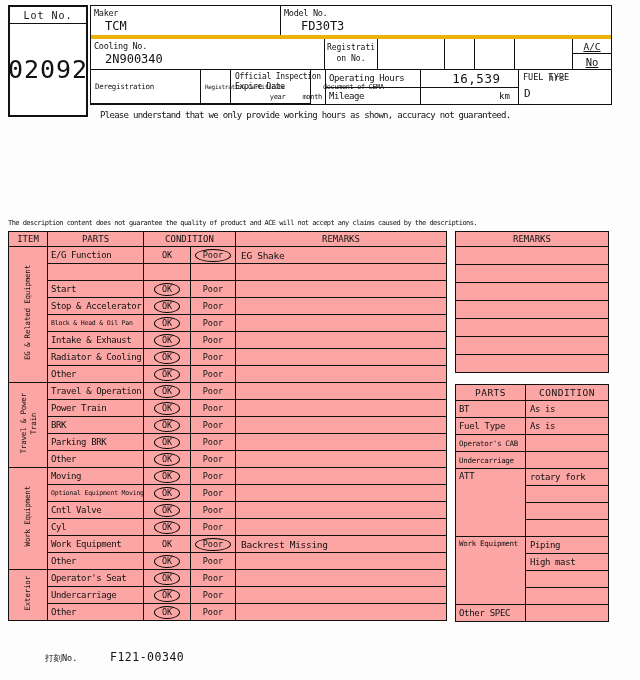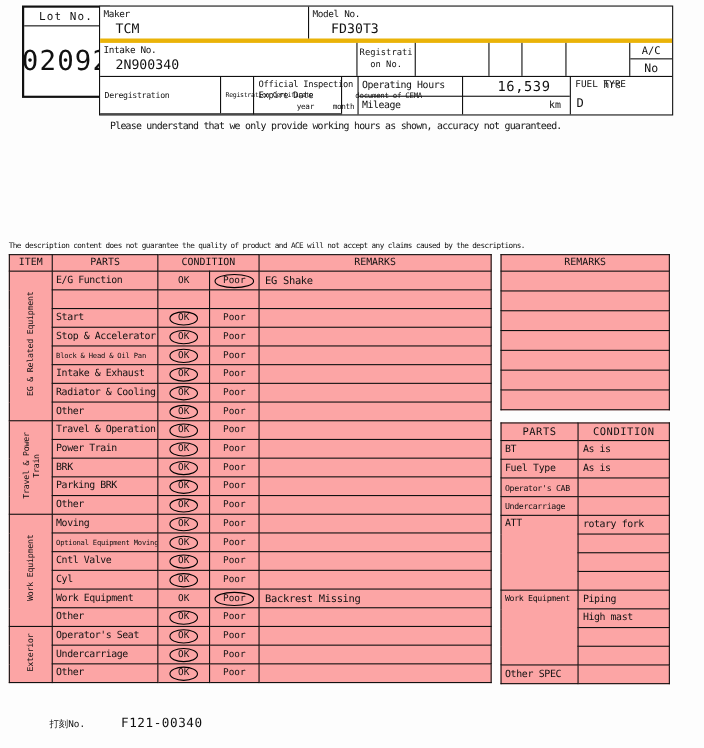--- a/index.html
+++ b/index.html
@@ -2,21 +2,21 @@
 <html><head>
 <meta charset="utf-8">
 <style>
   * { box-sizing: border-box; margin: 0; padding: 0; }
   html, body { width: 640px; height: 680px; background: #fdfdfd; }
   body { font-family: "DejaVu Sans Mono", monospace; color: #111; }
   .page { position: relative; width: 640px; height: 680px; overflow: hidden; }
   .pre { white-space: pre-line; }
 
   
-  .lot-box { position: absolute; left: 20px; top: 5px; width: 80px; height: 84px;
+  .lot-box { position: absolute; left: 8px; top: 5px; width: 80px; height: 112px;
              border: 2px solid #111; display: flex; flex-direction: column; background: #fff; }
   .lot-label { height: 17px; border-bottom: 1.5px solid #111; font-size: 10px;
                display: flex; align-items: center; justify-content: center; letter-spacing: 1px; }
   .lot-value { flex: 1; display: flex; align-items: center; justify-content: center;
                font-size: 25px; letter-spacing: 1px; }
 
   .hdr { position: absolute; left: 90px; top: 5px; width: 522px; height: 100px;
          border: 1.5px solid #111; display: flex; flex-direction: column; background: #fff; }
   .hrow { display: flex; }
   .hrow1 { height: 33px; border-bottom: 4px solid #eab308; }
@@ -28,21 +28,21 @@
   .cv { font-size: 12px; padding-left: 14px; margin-top: 1px; white-space: nowrap; }
   .c-maker { width: 190px; }
   .c-year { width: 92px; }
   .c-year .cv { padding-left: 0; text-align: center; }
   .c-modelno { flex: 1; }
   .c-modelno .cv { padding-left: 20px; }
   .c-serial { width: 234px; }
   .c-reglbl { width: 53px; font-size: 8px; text-align: center; padding-top: 3px; line-height: 11px; }
   .c-regval { width: 67px; }
   .c-e1 { width: 30px; } .c-e2 { width: 40px; } .c-e3 { width: 58px; }
-  .c-ac { flex: 1; display: flex; flex-direction: column; }
+  .c-ac { flex: 1; display: flex; flex-direction: column; text-decoration: underline; }
   .ac-top { height: 15px; border-bottom: 1px solid #111; display: flex; align-items: center;
             justify-content: center; font-size: 9.5px; }
   .ac-bot { flex: 1; display: flex; align-items: center; justify-content: center; font-size: 10.5px; }
 
   .c-dereg { width: 140px; display: flex; flex-direction: row; }
   .dsub { flex: 1; display: flex; border-bottom: 1px solid #111; }
   .dsub:last-child { border-bottom: none; }
   .dlbl { width: 110px; border-right: 1px solid #111; display: flex; align-items: center;
           padding-left: 4px; font-size: 7.5px; letter-spacing: -0.3px; white-space: nowrap; }
   .dlbl.tiny { font-size: 6px; }
@@ -115,21 +115,21 @@
         <div class="cl">Maker</div>
         <div class="cv">TCM</div>
       </div>
       <div class="hcell c-modelno">
         <div class="cl">Model No.</div>
         <div class="cv">FD30T3</div>
       </div>
     </div>
     <div class="hrow hrow2">
       <div class="hcell c-serial">
-        <div class="cl">Intake No.</div>
+        <div class="cl">Cooling No.</div>
         <div class="cv">2N900340</div>
       </div>
       <div class="hcell c-reglbl pre">Registrati
 on No.</div>
       <div class="hcell c-regval"></div>
       <div class="hcell c-e1"></div>
       <div class="hcell c-e2"></div>
       <div class="hcell c-e3"></div>
       <div class="hcell c-ac">
         <div class="ac-top">A/C</div>

